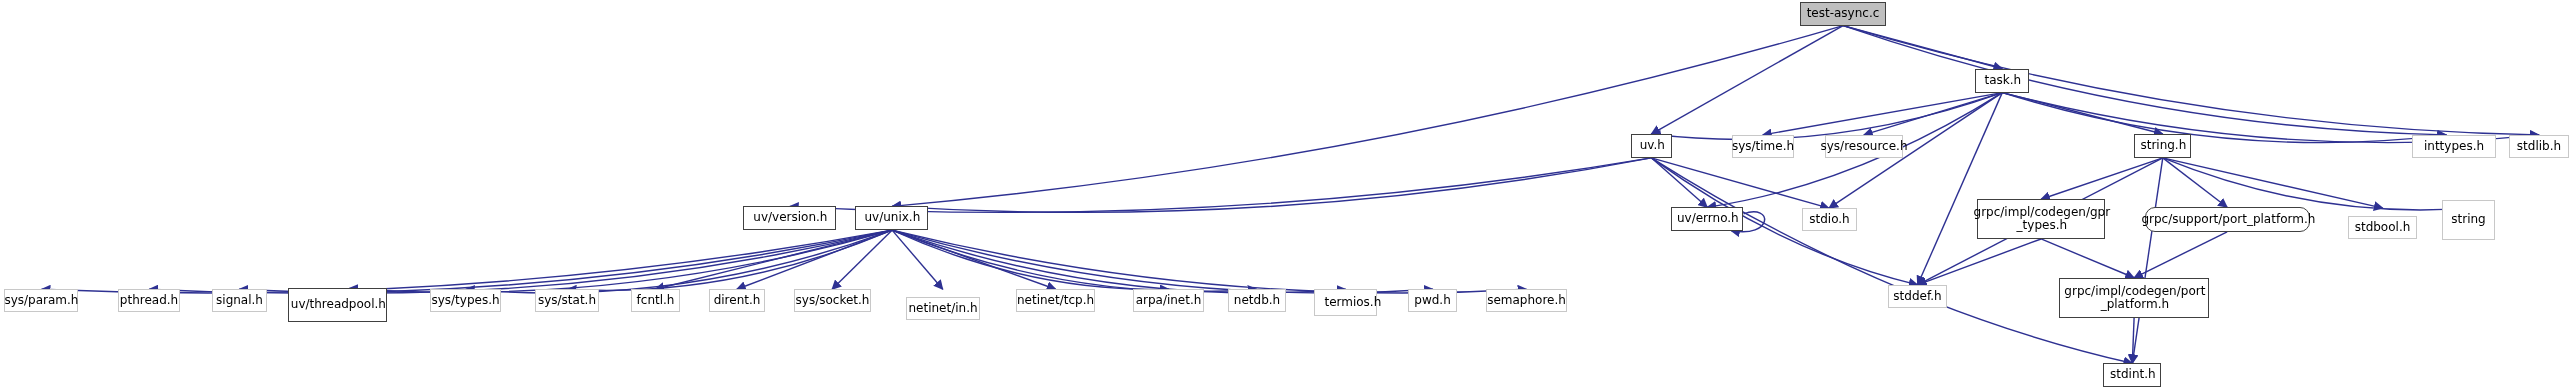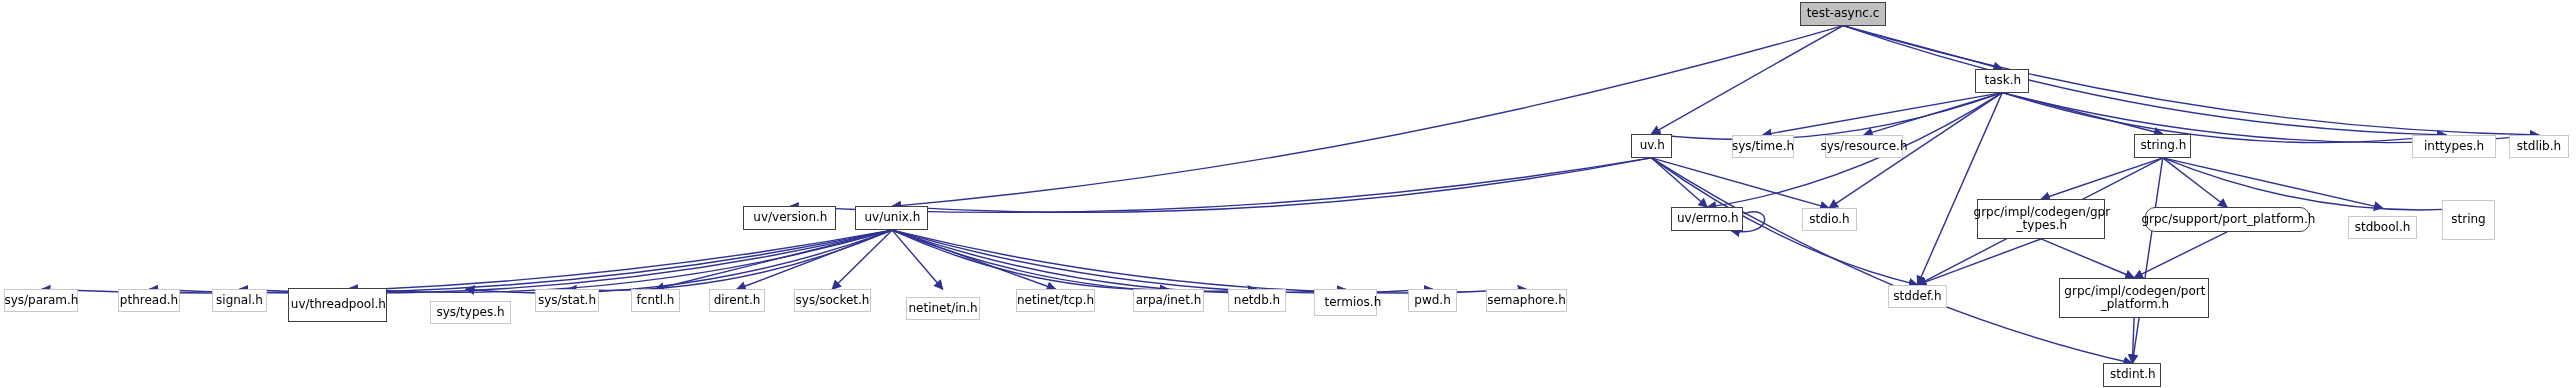--- a/index.html
+++ b/index.html
@@ -106,21 +106,21 @@
       <div class="node" style="left: 1802px; top: 208px; width: 55px; height: 23px;">stdio.h</div>
       <div class="node bold" style="left: 1977px; top: 199px; width: 128px; height: 40px;">grpc/impl/codegen/gpr
 _types.h</div>
       <div class="node bold" style="left: 2145px; top: 207px; width: 165px; height: 25px; border-radius: 10px;">grpc/support/port_platform.h</div>
       <div class="node" style="left: 2348px; top: 208px; width: 69px; height: 23px; margin-top: 8px;">stdbool.h</div>
       <div class="node" style="left: 2442px; top: 200px; width: 53px; height: 40px;">string</div>
       <div class="node" style="left: 4.4px; top: 289px; width: 74px; height: 23px;">sys/param.h</div>
       <div class="node" style="left: 118px; top: 289px; width: 62px; height: 23px;">pthread.h</div>
       <div class="node" style="left: 212px; top: 289px; width: 55px; height: 23px;">signal.h</div>
       <div class="node bold" style="left: 288px; top: 288px; width: 99px; height: 34px;">uv/threadpool.h</div>
-      <div class="node" style="left: 430px; top: 289px; width: 81px; height: 23px; margin-top: 12px;">sys/types.h</div>
+      <div class="node" style="left: 430px; top: 289px; width: 71px; height: 23px;">sys/types.h</div>
       <div class="node" style="left: 535px; top: 289px; width: 64px; height: 23px;">sys/stat.h</div>
       <div class="node" style="left: 631px; top: 289px; width: 49px; height: 23px;">fcntl.h</div>
       <div class="node" style="left: 709px; top: 289px; width: 56px; height: 23px;">dirent.h</div>
       <div class="node" style="left: 794px; top: 289px; width: 77px; height: 23px;">sys/socket.h</div>
       <div class="node" style="left: 906px; top: 289px; width: 74px; height: 23px; margin-top: 8px;">netinet/in.h</div>
       <div class="node" style="left: 1016px; top: 289px; width: 79px; height: 23px;">netinet/tcp.h</div>
       <div class="node" style="left: 1133px; top: 289px; width: 71px; height: 23px;">arpa/inet.h</div>
       <div class="node" style="left: 1228px; top: 289px; width: 58px; height: 23px;">netdb.h</div>
       <div class="node" style="left: 1314px; top: 289px; width: 63px; height: 27px; padding-left: 20px;">termios.h</div>
       <div class="node" style="left: 1408px; top: 289px; width: 49px; height: 23px;">pwd.h</div>

